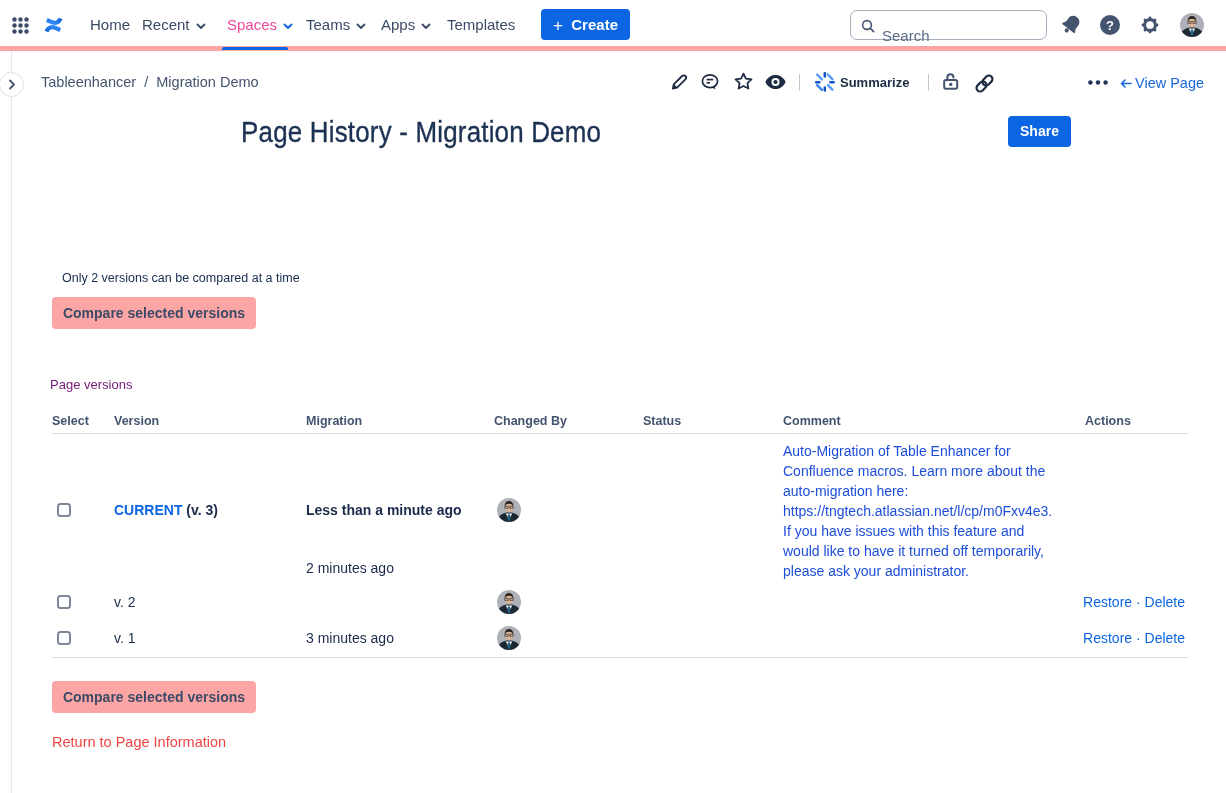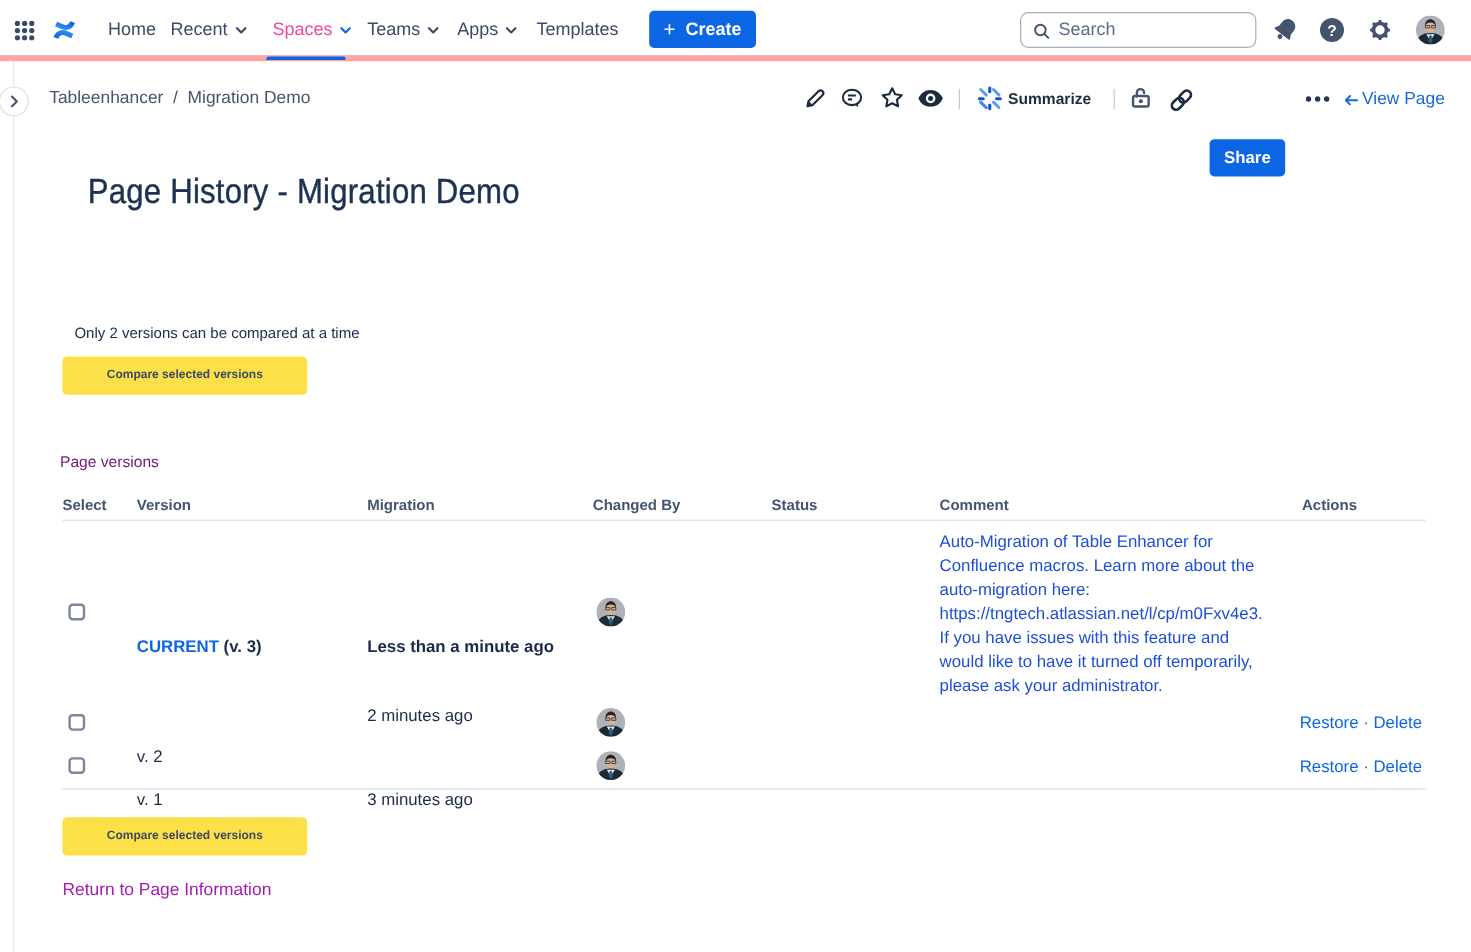--- a/index.html
+++ b/index.html
@@ -10,51 +10,51 @@
 
   
   #topbar { position:absolute; left:0; top:0; width:1226px; height:51px; background:#fff; border-bottom:5px solid #fca5a5; }
   .navitem { position:absolute; top:0; height:50px; line-height:50px; font-size:15px; color:#3B4A66; font-weight:500; white-space:nowrap; }
   .navitem .chev { display:inline-block; margin-left:6px; }
   #nav-spaces { color:#ec4899; }
   #spaces-underline { position:absolute; left:222px; top:47px; width:66px; height:3px; background:#0C66E4; border-radius:2px 2px 0 0; }
 
   #create-btn { position:absolute; left:541px; top:9px; width:89px; height:31px; background:#0C66E4; border-radius:4px; color:#fff; font-size:15px; font-weight:700; text-align:center; line-height:31px; }
   #search { position:absolute; left:850px; top:10px; width:197px; height:30px; border:1.4px solid #A5AEBC; border-radius:7px; background:#fff; }
-  #search .ph { position:absolute; left:31px; top:5px; font-size:15px; color:#5B6B85; }
+  #search .ph { position:absolute; left:31px; top:16px; font-size:15px; color:#5B6B85; }
 
   
   #vline { position:absolute; left:11px; top:51px; width:1px; height:742px; background:#E3E6EA; }
   #expand { position:absolute; left:-1px; top:72px; width:25px; height:25px; background:#fff; border:1px solid #DCDFE4; border-radius:50%; }
   #crumbs { position:absolute; left:41px; top:73.5px; font-size:14.5px; color:#44546F; }
 
   .icbtn { position:absolute; top:72px; }
 
   #share-btn { position:absolute; left:1008px; top:68px; width:63px; height:31px; background:#0C66E4; border-radius:4px; color:#fff; font-size:14px; font-weight:700; text-align:center; line-height:31px;margin-top:48px; }
   #viewpage { position:absolute; left:1135px; top:75px; font-size:14.5px; color:#1868DB; }
   #summarize-txt { position:absolute; left:840px; top:74.5px; font-size:13px; font-weight:700; color:#1D2B42; }
   .vsep { position:absolute; width:1.4px; height:17px; background:#C3C9D2; top:74px; }
 
   
-  #title { position:absolute; left:52px; top:144px; width:738px; font-size:29px; font-weight:500; color:#1C3253; letter-spacing:0.2px; -webkit-text-stroke:0.35px #1C3253; }
+  #title { position:absolute; left:52px; top:116px; width:738px; text-align:center; font-size:29px; font-weight:500; color:#1C3253; letter-spacing:0.2px; -webkit-text-stroke:0.35px #1C3253; }
   #hint { position:absolute; left:62px; top:271px; font-size:12.5px; color:#172B4D; }
-  .graybtn { position:absolute; left:52px; width:204px; height:32px; background:#fde047; border-radius:4px; color:#3B4A66; font-size:10px; font-weight:700; text-align:center; line-height:32px; }
+  .graybtn { position:absolute; left:52px; width:204px; height:32px; background:#fca5a5; border-radius:4px; color:#3B4A66; font-size:14px; font-weight:700; text-align:center; line-height:32px; }
   #pv-head { position:absolute; left:50px; top:377px; font-size:13px; font-weight:500; color:#701a75; }
 
   
   .th { position:absolute; top:414px; font-size:12.5px; font-weight:700; color:#44546F; }
   .hr { position:absolute; left:52px; width:1136px; height:1px; background:#D8DCE2; }
   .cb { position:absolute; left:57px; width:14px; height:14px; border:2px solid #7D8799; border-radius:3.5px; background:#fff; }
   .blue { color:#0C66E4; }
   .link { color:#0C66E4; }
-  .cell { position:absolute; font-size:14px; color:#1B2A4A; white-space:nowrap;margin-top:28px; }
+  .cell { position:absolute; font-size:14px; color:#1B2A4A; white-space:nowrap; }
   .avatar { position:absolute; left:497px; width:24px; height:24px; }
   #comment { position:absolute; left:783px; top:441px; width:300px; font-size:14px; line-height:20px; color:#1d4ed8; }
   .actions { position:absolute; font-size:14px; color:#0C66E4; }
-  #return-link { position:absolute; left:52px; top:734px; font-size:14.5px; color:#a21caf; }
+  #return-link { position:absolute; left:52px; top:734px; font-size:14.5px; color:#ef4444; }
 </style>
 </head>
 <body>
 <div id="page">
 
   <div id="topbar">
     <svg class="abs" style="left:12px;top:17px" width="17" height="17" viewBox="0 0 17 17">
       <g fill="#3B4A66">
         <circle cx="2.5" cy="2.5" r="2.2"></circle>
           <circle cx="8.5" cy="2.5" r="2.2"></circle>

